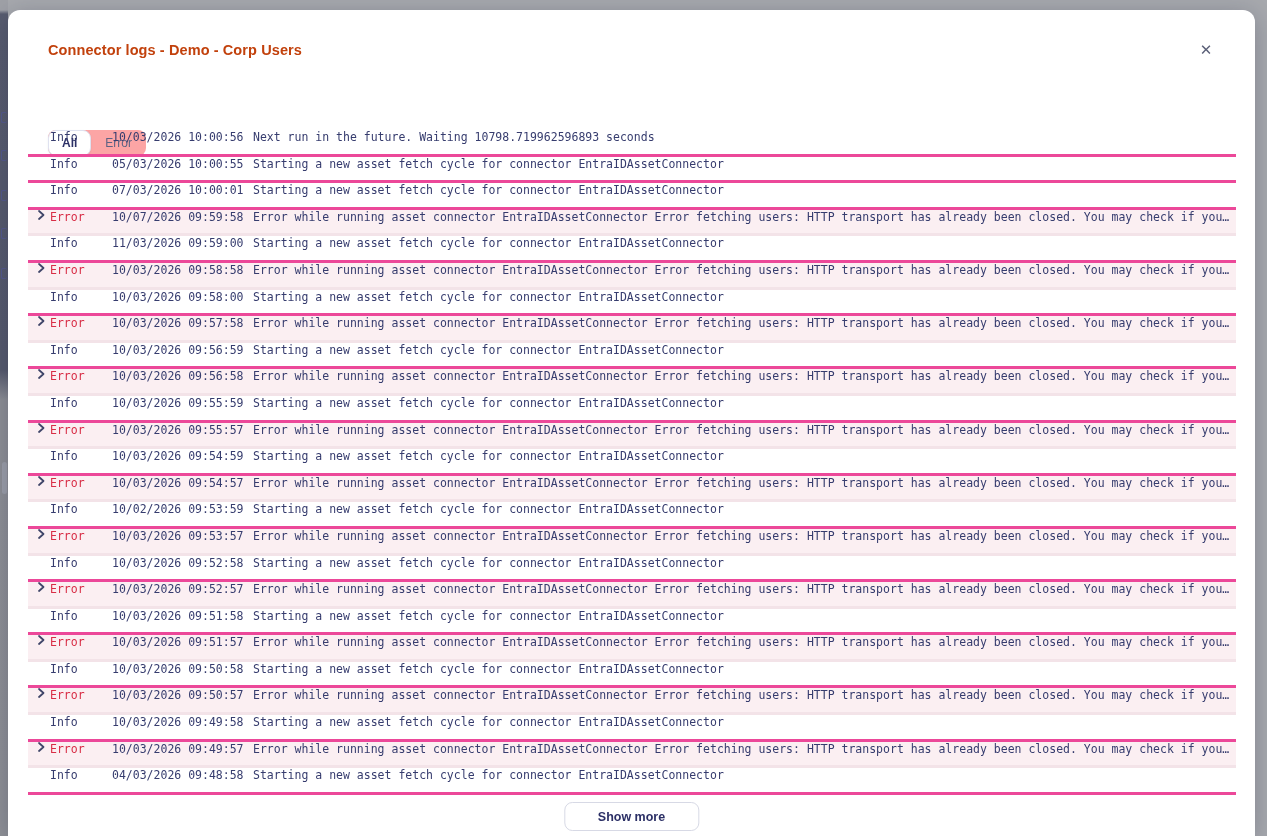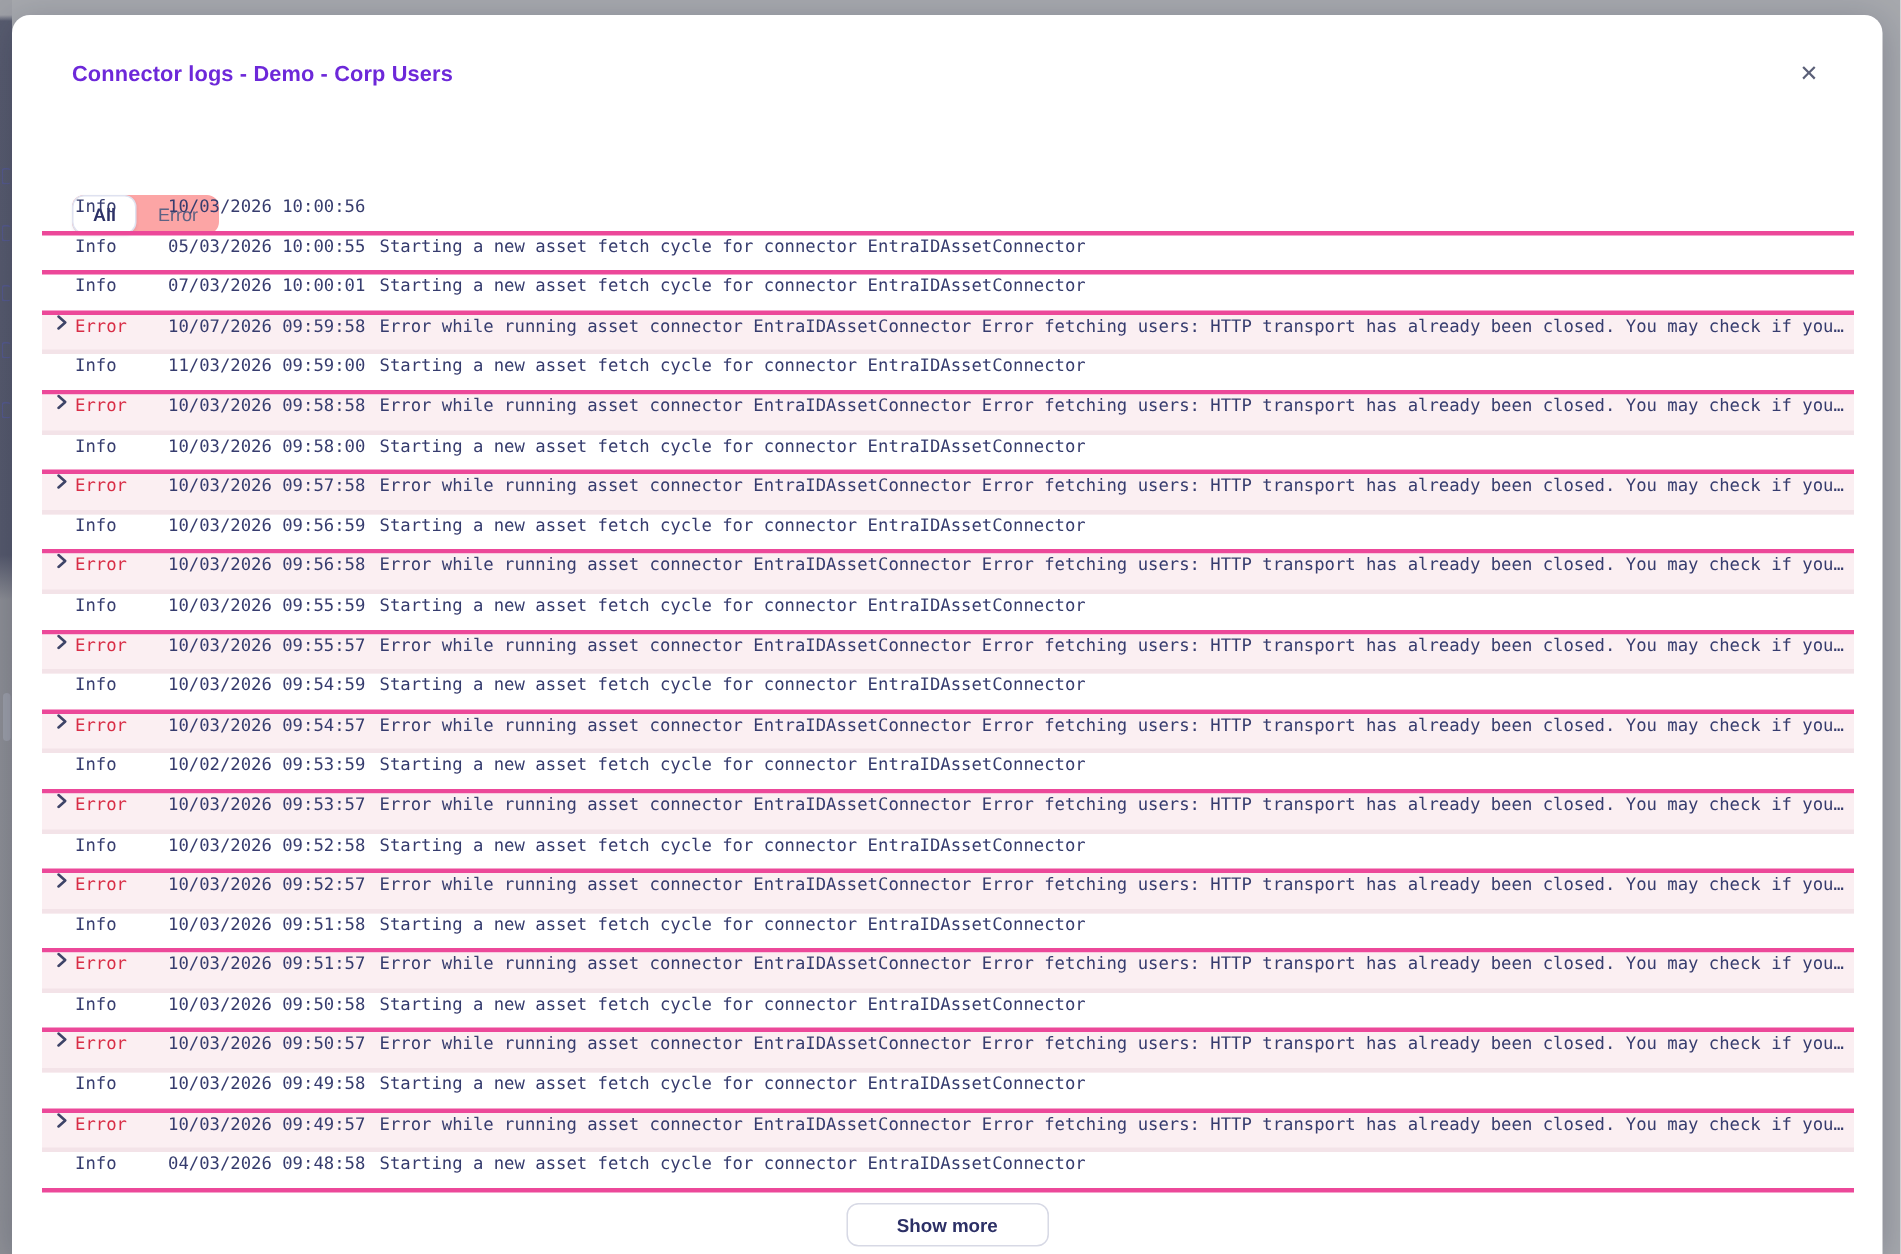--- a/index.html
+++ b/index.html
@@ -23,21 +23,21 @@
 
   
   .modal {
     position:absolute; left:8px; top:10px; width:1247px; height:826px;
     background:#ffffff; border-radius:12px 12px 0 0;
     box-shadow:0 4px 24px rgba(20,22,50,.25);
     z-index:2;
   }
   .modal-title {
     position:absolute; left:40px; top:32px;
-    font-size:14.5px; font-weight:bold; color:#6d28d9; letter-spacing:.1px;
+    font-size:14.5px; font-weight:bold; color:#c2410c; letter-spacing:.1px;
   }
   .close-btn {
     position:absolute; left:1186px; top:28px; width:24px; height:24px;
     background:none; border:none; cursor:pointer;
     font-size:15px; color:#5b6078; line-height:24px; text-align:center;
   }
 
   
   .tabs {
     position:absolute; left:40px; top:88px;
@@ -102,20 +102,21 @@
 
   <div class="log-table">
   <div class="log-row">
     <span class="chevron-cell" style="visibility: hidden;">
       <svg width="10" height="10" viewBox="0 0 10 10" fill="none">
         <polyline points="3,1 7.5,5 3,9" stroke="#3e4468" stroke-width="1.7" stroke-linecap="round" stroke-linejoin="round"></polyline>
       </svg>
     </span>
     <span class="level-cell">Info</span>
     <span class="ts-cell">10/03/2026 10:00:56</span>
+    <span class="msg-cell">Next run in the future. Waiting 10798.719962596893 seconds</span>
   </div>
 
   <div class="log-row">
     <span class="chevron-cell" style="visibility: hidden;">
       <svg width="10" height="10" viewBox="0 0 10 10" fill="none">
         <polyline points="3,1 7.5,5 3,9" stroke="#3e4468" stroke-width="1.7" stroke-linecap="round" stroke-linejoin="round"></polyline>
       </svg>
     </span>
     <span class="level-cell">Info</span>
     <span class="ts-cell">05/03/2026 10:00:55</span>

